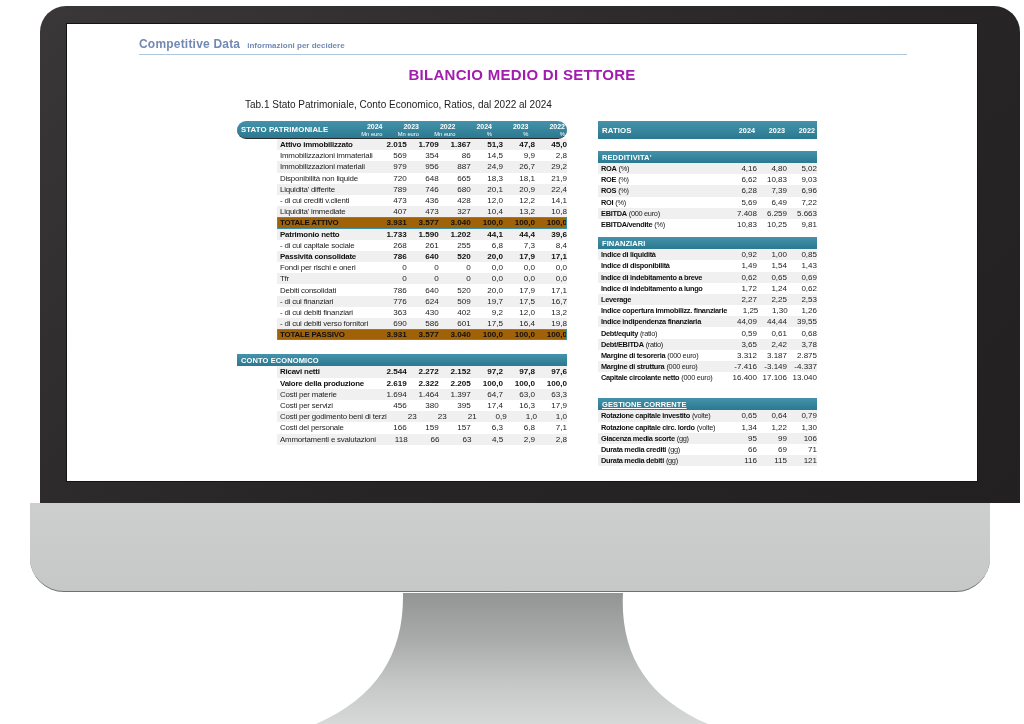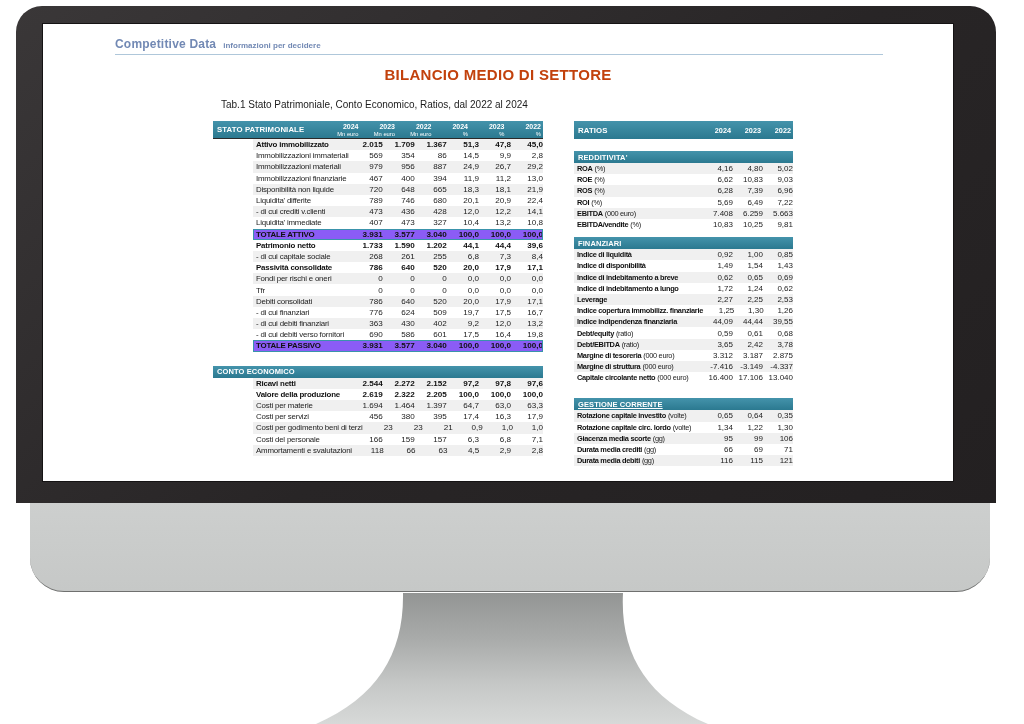--- a/index.html
+++ b/index.html
@@ -3,52 +3,52 @@
 <meta charset="utf-8">
 <style>
   * { margin:0; padding:0; box-sizing:border-box; }
   html,body { background:#ffffff; }
   .page {
     position:relative; width:1024px; height:724px; background:#ffffff;
     overflow:hidden; font-family:"Liberation Sans", sans-serif;
   }
   
   .monitor {
-    position:absolute; left:16px; top:6px; width:980px; height:497px;
+    position:absolute; left:40px; top:6px; width:980px; height:497px;
     background:linear-gradient(140deg,#3a3738 0%, #282526 55%, #232021 100%);
     border-radius:26px 26px 0 0;
   }
   .screen {
     position:absolute; left:27px; top:18px; width:910px; height:457px;
     background:#ffffff; box-shadow:0 0 0 1px #151314;
   }
   .base {
     position:absolute; left:30px; top:503px; width:960px; height:89px;
     background:linear-gradient(#cdcfce,#c6c8c7);
     border-radius:0 0 34px 34px;
     border-bottom:1px solid #6f706f;
   }
   .neck { position:absolute; left:300px; top:593px; width:424px; height:131px; }
   
   .brand { position:absolute; left:72px; top:10px; white-space:nowrap; }
   .brand-name { font-size:12px; font-weight:700; color:#7289b4; letter-spacing:.2px; }
   .brand-tag  { font-size:8px;  font-weight:700; color:#7289b4; margin-left:7px; }
   .rule { position:absolute; left:72px; top:30px; width:768px; height:1px; background:#afc7da; }
   .title { position:absolute; left:0; right:0; top:42px; text-align:center;
-           font-size:15px; font-weight:700; color:#c2410c; letter-spacing:.3px; }
+           font-size:15px; font-weight:700; color:#a21caf; letter-spacing:.3px; }
   .subtitle { position:absolute; left:178px; top:75px; font-size:10px; color:#1c1c1c; }
 
   .ltable { position:absolute; left:170px; top:97px; width:330px; }
   .rtable { position:absolute; left:531px; top:97px; width:219px; }
 
   .mainhead {
     display:flex; align-items:center; height:18px; padding:0 2px 0 4px;
     background:linear-gradient(#4493ab,#2b7990); color:#fff;
   }
-  .ltable .mainhead { border-bottom:1px solid #2a2a2a; }
+  .ltable .mainhead { border-bottom:1px solid #2a2a2a;border-radius:9px; }
   .mh-title { flex:1; font-size:7.8px; font-weight:700; letter-spacing:.1px; }
   .mh-cols { display:flex; }
   .mh-col { display:flex; flex-direction:column; align-items:flex-end; width:36.5px; }
   .mh-year { font-size:7px; font-weight:700; line-height:8px; }
   .mh-unit { font-size:5.8px; line-height:6px; }
   .rh-year { width:30px; text-align:right; font-size:7.3px; font-weight:700; }
 
   .subhead {
     display:flex; align-items:center; height:12px; padding-left:4px;
     background:linear-gradient(#4493ab,#2b7990);
@@ -57,21 +57,21 @@
   .mt-ce   { margin-top:14px; }
   .mt-red  { margin-top:12px; }
   .mt-fin  { margin-top:7px; }
   .mt-gest { margin-top:15px;text-decoration:underline; }
 
   .trow { display:flex; align-items:center; height:11.2px; font-size:7.9px; color:#1c1c1c;margin-left:40px; }
   .tl { width:111px; padding-left:3px; white-space:nowrap; letter-spacing:-.2px; overflow:visible; }
   .tv { width:36.5px; text-align:right; font-size:8.1px; }
   .rows > .trow:nth-child(odd) { background:#f0f0f0; }
   .trow.bold { font-weight:700; color:#101010; }
-  .rows > .trow.box { background:#8b5cf6; outline:1.3px solid #3a93ab; outline-offset:-1px; }
+  .rows > .trow.box { background:#a16207; outline:1.3px solid #3a93ab; outline-offset:-1px; }
 
   .rrow { display:flex; align-items:center; height:11.2px; color:#1c1c1c; }
   .rl { flex:1; padding-left:3px; white-space:nowrap; letter-spacing:-.3px; font-size:7.4px; }
   .rl b { font-weight:700; color:#101010; }
   .sfx { font-weight:400; margin-left:2px; }
   .rv { width:30px; text-align:right; font-size:8px; }
   .rows > .rrow:nth-child(odd) { background:#f0f0f0; }
 </style>
 </head>
 <body>
@@ -150,29 +150,20 @@
             <div class="trow">
               <span class="tl">Immobilizzazioni materiali</span>
               <span class="tv">979</span>
               <span class="tv">956</span>
               <span class="tv">887</span>
               <span class="tv">24,9</span>
               <span class="tv">26,7</span>
               <span class="tv">29,2</span>
             </div>
 
-            <div class="trow">
-              <span class="tl">Immobilizzazioni finanziarie</span>
-              <span class="tv">467</span>
-              <span class="tv">400</span>
-              <span class="tv">394</span>
-              <span class="tv">11,9</span>
-              <span class="tv">11,2</span>
-              <span class="tv">13,0</span>
-            </div>
 
 
             <div class="trow">
               <span class="tl">Disponibilità non liquide</span>
               <span class="tv">720</span>
               <span class="tv">648</span>
               <span class="tv">665</span>
               <span class="tv">18,3</span>
               <span class="tv">18,1</span>
               <span class="tv">21,9</span>
@@ -542,21 +533,21 @@
             </div>
           </div>
 
         <div class="subhead mt-gest">GESTIONE CORRENTE</div>
         <div class="rows">
 
             <div class="rrow">
               <span class="rl"><b>Rotazione capitale investito</b><span class="sfx">(volte)</span></span>
               <span class="rv">0,65</span>
               <span class="rv">0,64</span>
-              <span class="rv">0,35</span>
+              <span class="rv">0,79</span>
             </div>
 
             <div class="rrow">
               <span class="rl"><b>Rotazione capitale circ. lordo</b><span class="sfx">(volte)</span></span>
               <span class="rv">1,34</span>
               <span class="rv">1,22</span>
               <span class="rv">1,30</span>
             </div>
 
             <div class="rrow">

